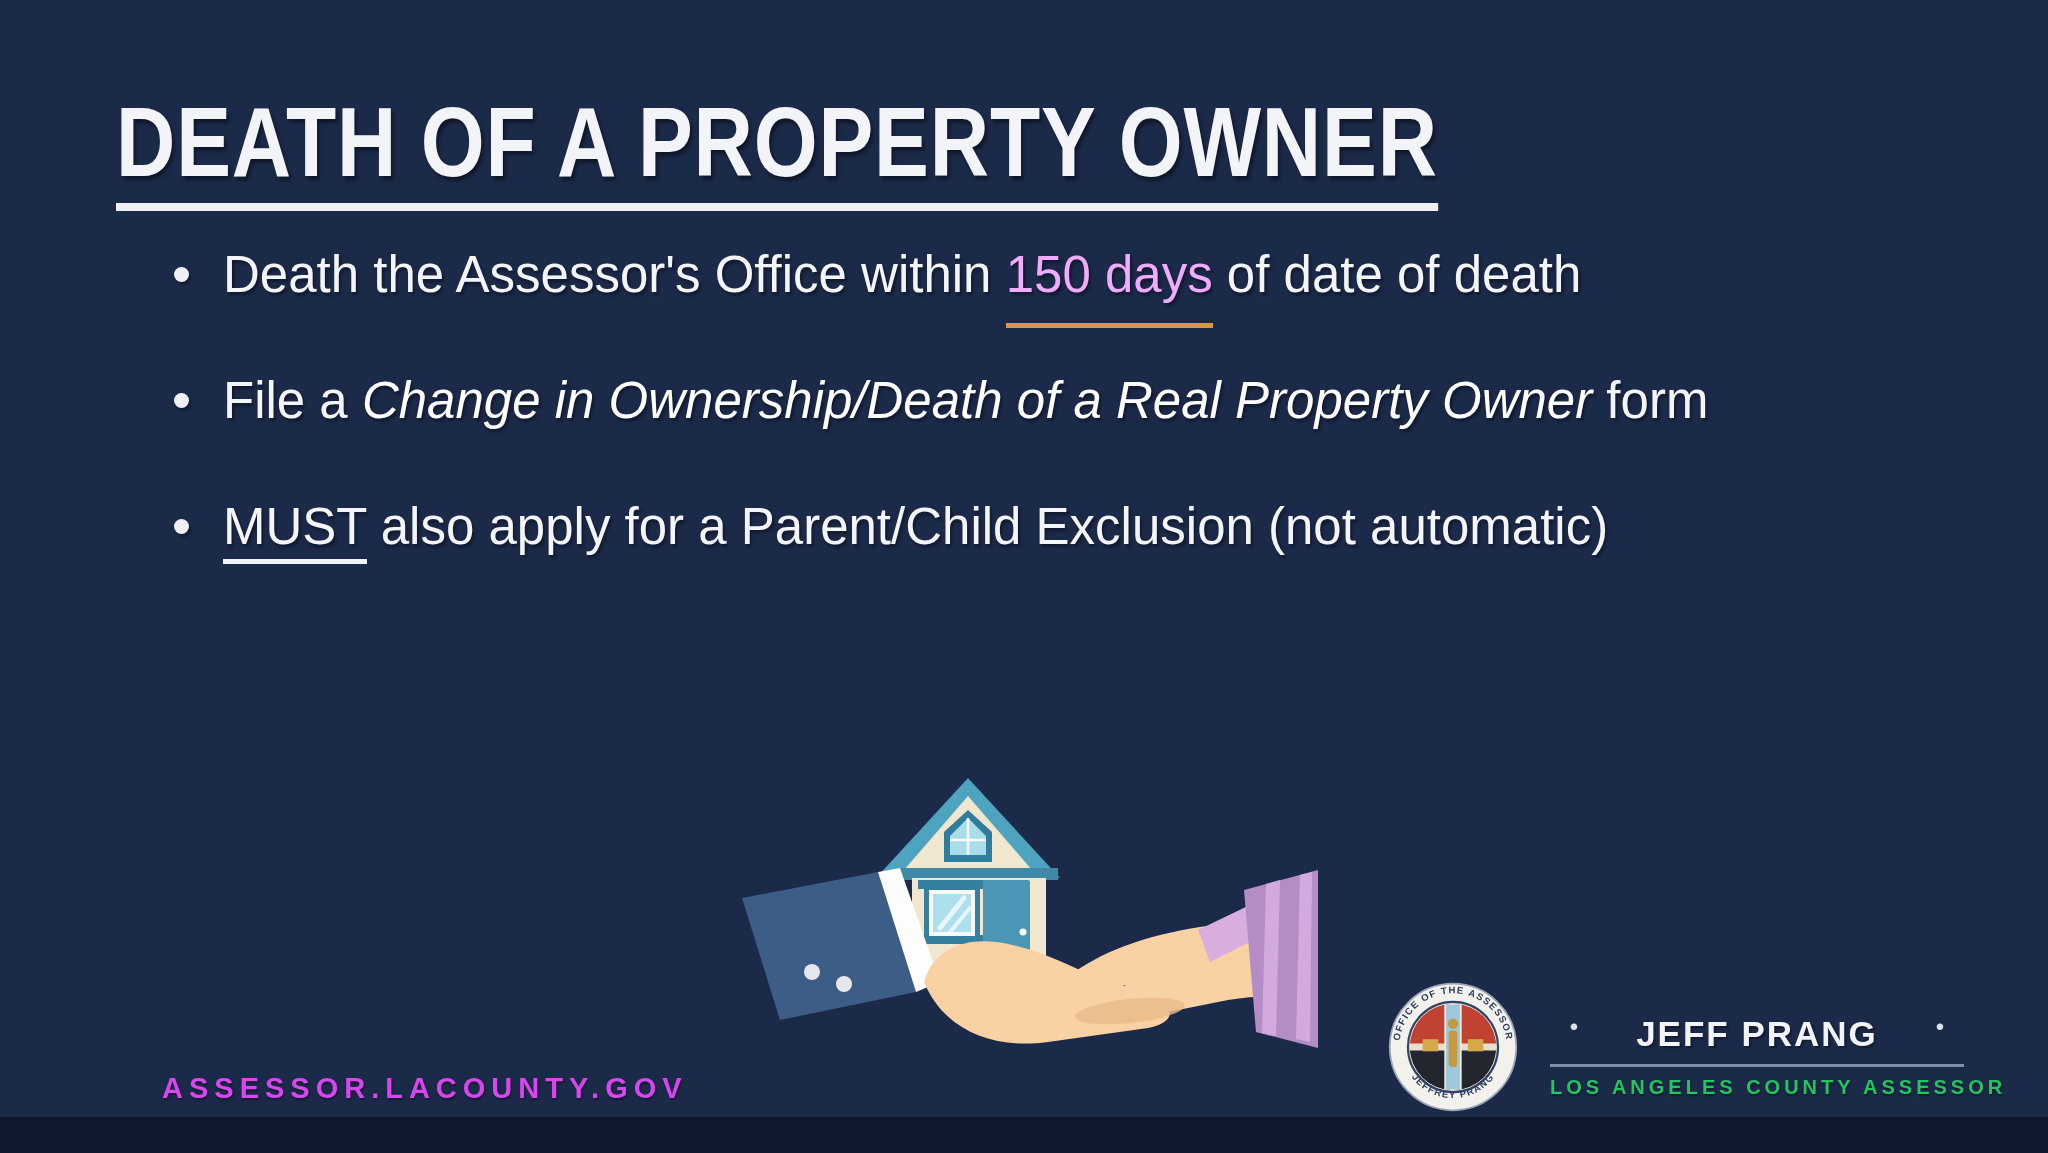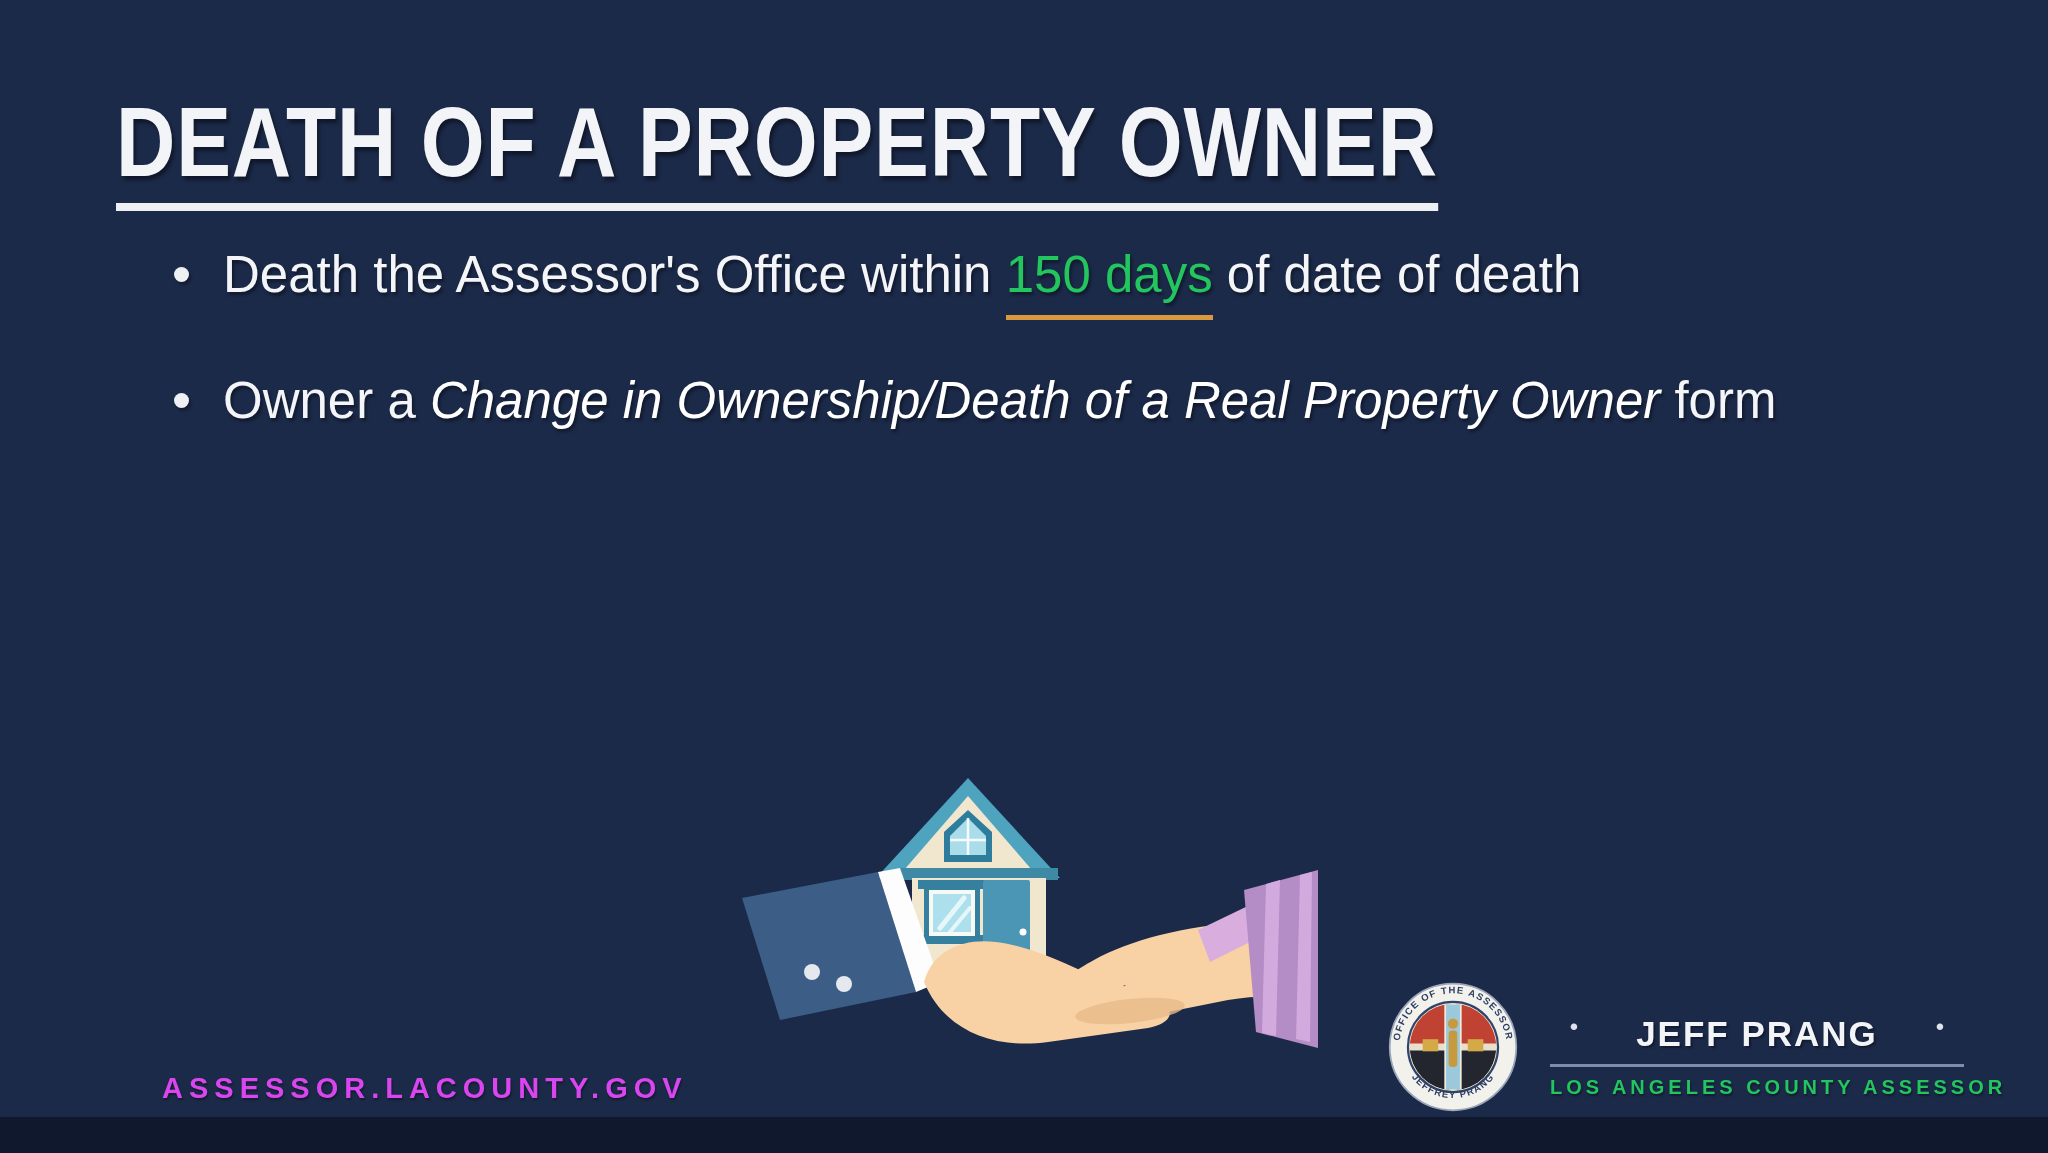--- a/index.html
+++ b/index.html
@@ -31,21 +31,21 @@
     flex:0 0 auto;width:15px;height:15px;border-radius:50%;
     background:#eef0f3;margin:31px 34px 0 0;
     box-shadow:2px 3px 3px rgba(8,12,24,.45);
   }
   .btxt{
     font-size:51px;line-height:78px;color:#f4f5f8;
     text-shadow:2px 3px 3px rgba(8,12,24,.55);
   }
   .bline{white-space:nowrap;}
   .seg-plain{}
-  .seg-accent-u{color:#22c55e;border-bottom:5px solid #d9993f;padding-bottom:12px;}
+  .seg-accent-u{color:#f0abfc;border-bottom:5px solid #d9993f;padding-bottom:20px;}
   .seg-accent-i{color:#ffffff;font-style:italic;}
   .seg-white-u{border-bottom:5px solid #f2f3f6;padding-bottom:4px;}
 
   
   .illustration{position:absolute;left:728px;top:770px;width:592px;height:300px;}
 
   
   .website{
     position:absolute;left:162px;top:1072px;
     font-size:29px;font-weight:bold;letter-spacing:6px;
@@ -81,21 +81,27 @@
   <ul class="bullets">
       <li class="bullet">
         <span class="dot"></span>
         <div class="btxt">
           <div class="bline"><span class="seg-plain">Death the Assessor's Office within </span><span class="seg-accent-u">150 days</span><span class="seg-plain"> of date of death</span></div>
         </div>
       </li>
       <li class="bullet">
         <span class="dot"></span>
         <div class="btxt">
-          <div class="bline"><span class="seg-plain">Owner a </span><span class="seg-accent-i">Change in Ownership/Death of a Real Property Owner</span><span class="seg-plain"> form</span></div>
+          <div class="bline"><span class="seg-plain">File a </span><span class="seg-accent-i">Change in Ownership/Death of a Real Property Owner</span><span class="seg-plain"> form</span></div>
+        </div>
+      </li>
+      <li class="bullet">
+        <span class="dot"></span>
+        <div class="btxt">
+          <div class="bline"><span class="seg-white-u">MUST</span><span class="seg-plain"> also apply for a Parent/Child Exclusion (not automatic)</span></div>
         </div>
       </li>
     </ul>
 
   <div class="illustration">
     <svg viewBox="0 0 592 300" width="592" height="300" aria-hidden="true">
 
       <polygon points="240,8 148,108 332,108" fill="#4ea3bf"></polygon>
       <polygon points="240,26 176,100 304,100" fill="#f1e7ce"></polygon>
       <rect x="170" y="98" width="160" height="12" fill="#3e89a4"></rect>

